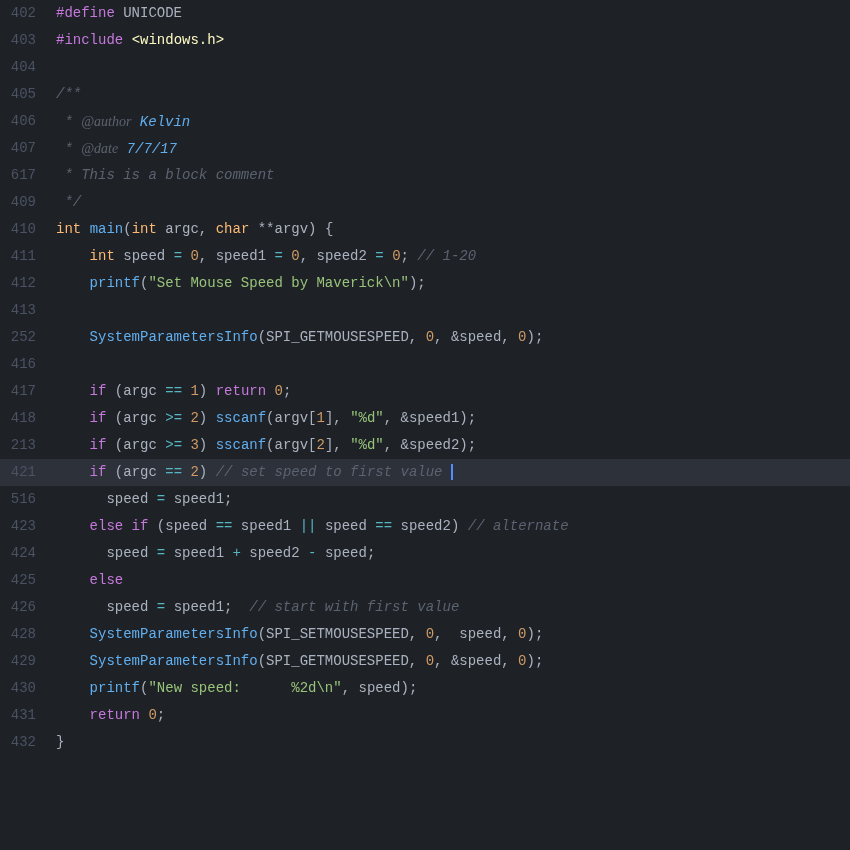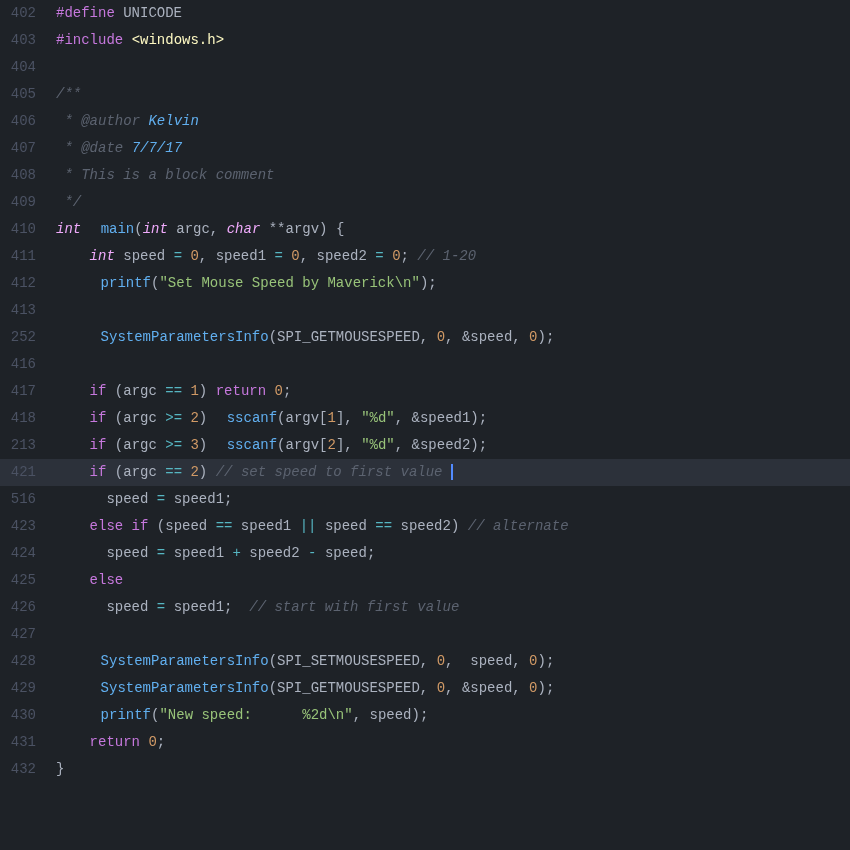--- a/index.html
+++ b/index.html
@@ -49,30 +49,30 @@
     }
 
     .line-content {
       flex: 1;
       white-space: pre;
       padding-left: 4px;
     }
 
     
     .kw { color: #c678dd; }          
-    .fn { color: #61afef; margin-left: 11px; }          
+    .fn { color: #61afef; }          
     .str { color: #98c379; }         
     .cmt { color: #5c6370; font-style: italic; } 
     .num { color: #d19a66; }         
     .pp { color: #c678dd; }      
-    .type { color: #f0abfc; font-style: italic; }        
+    .type { color: #fdba74; }        
     .plain { color: #abb2bf; }       
     .cyan { color: #56b6c2; }         
     .include-path { color: #fef9c3; }
-    .at { color: #5c6370; font-style: italic; }
+    .at { color: #5c6370; font-style: italic; font-family: Liberation Serif, serif; }
     .at-val { color: #61afef; font-style: italic; }
   </style>
 </head>
 <body>
 
 <div class="code-editor">
 
   <div class="code-line">
     <span class="line-number">402</span>
     <span class="line-content"><span class="pp">#define</span><span class="plain"> UNICODE</span></span>
@@ -97,21 +97,21 @@
     <span class="line-number">406</span>
     <span class="line-content"><span class="cmt"> * </span><span class="at">@author</span><span class="at-val"> Kelvin</span></span>
   </div>
 
   <div class="code-line">
     <span class="line-number">407</span>
     <span class="line-content"><span class="cmt"> * </span><span class="at">@date</span><span class="at-val"> 7/7/17</span></span>
   </div>
 
   <div class="code-line">
-    <span class="line-number">408</span>
+    <span class="line-number">617</span>
     <span class="line-content"><span class="cmt"> * This is a block comment</span></span>
   </div>
 
   <div class="code-line">
     <span class="line-number">409</span>
     <span class="line-content"><span class="cmt"> */</span></span>
   </div>
 
   <div class="code-line">
     <span class="line-number">410</span>
@@ -183,24 +183,20 @@
   <div class="code-line">
     <span class="line-number">425</span>
     <span class="line-content"><span class="plain">    </span><span class="kw">else</span></span>
   </div>
 
   <div class="code-line">
     <span class="line-number">426</span>
     <span class="line-content"><span class="plain">      speed </span><span class="cyan">=</span><span class="plain"> speed1;  </span><span class="cmt">// start with first value</span></span>
   </div>
 
-  <div class="code-line">
-    <span class="line-number">427</span>
-    <span class="line-content"></span>
-  </div>
 
   <div class="code-line">
     <span class="line-number">428</span>
     <span class="line-content"><span class="plain">    </span><span class="fn">SystemParametersInfo</span><span class="plain">(SPI_SETMOUSESPEED, </span><span class="num">0</span><span class="plain">,  speed, </span><span class="num">0</span><span class="plain">);</span></span>
   </div>
 
   <div class="code-line">
     <span class="line-number">429</span>
     <span class="line-content"><span class="plain">    </span><span class="fn">SystemParametersInfo</span><span class="plain">(SPI_GETMOUSESPEED, </span><span class="num">0</span><span class="plain">, &amp;speed, </span><span class="num">0</span><span class="plain">);</span></span>
   </div>

